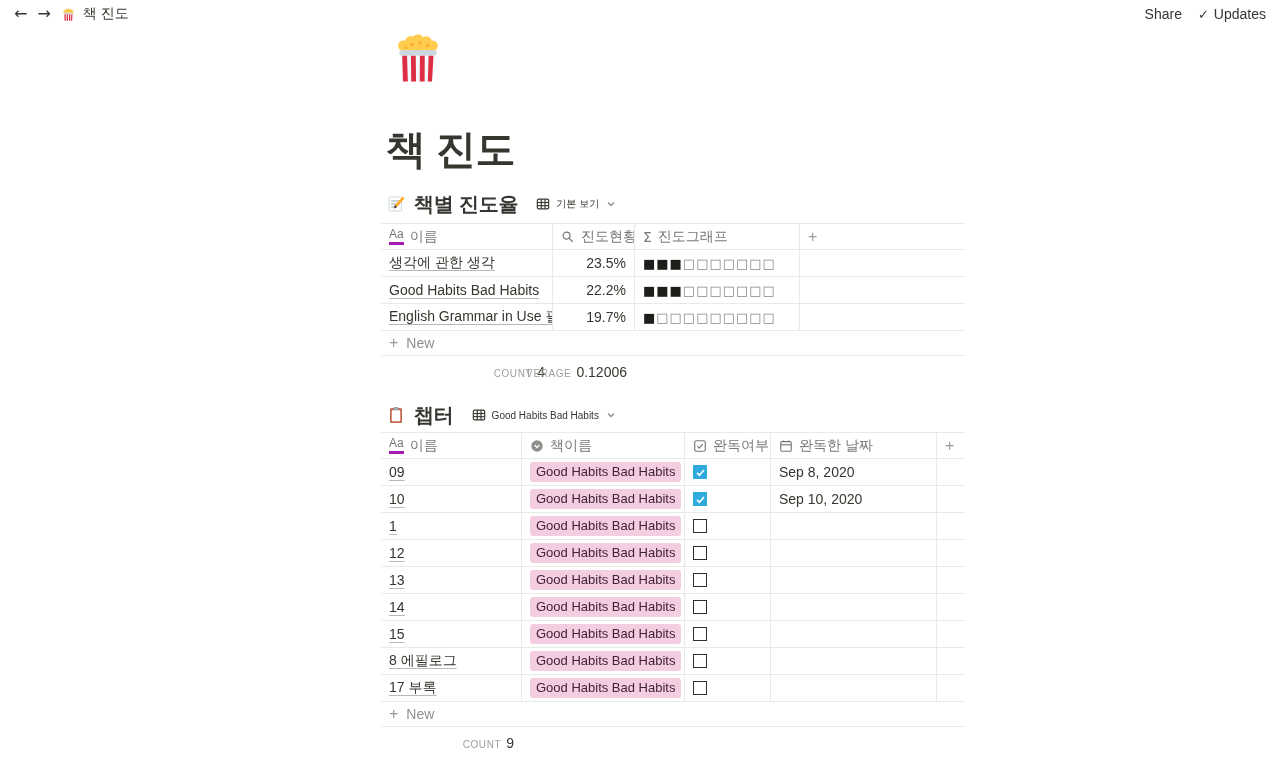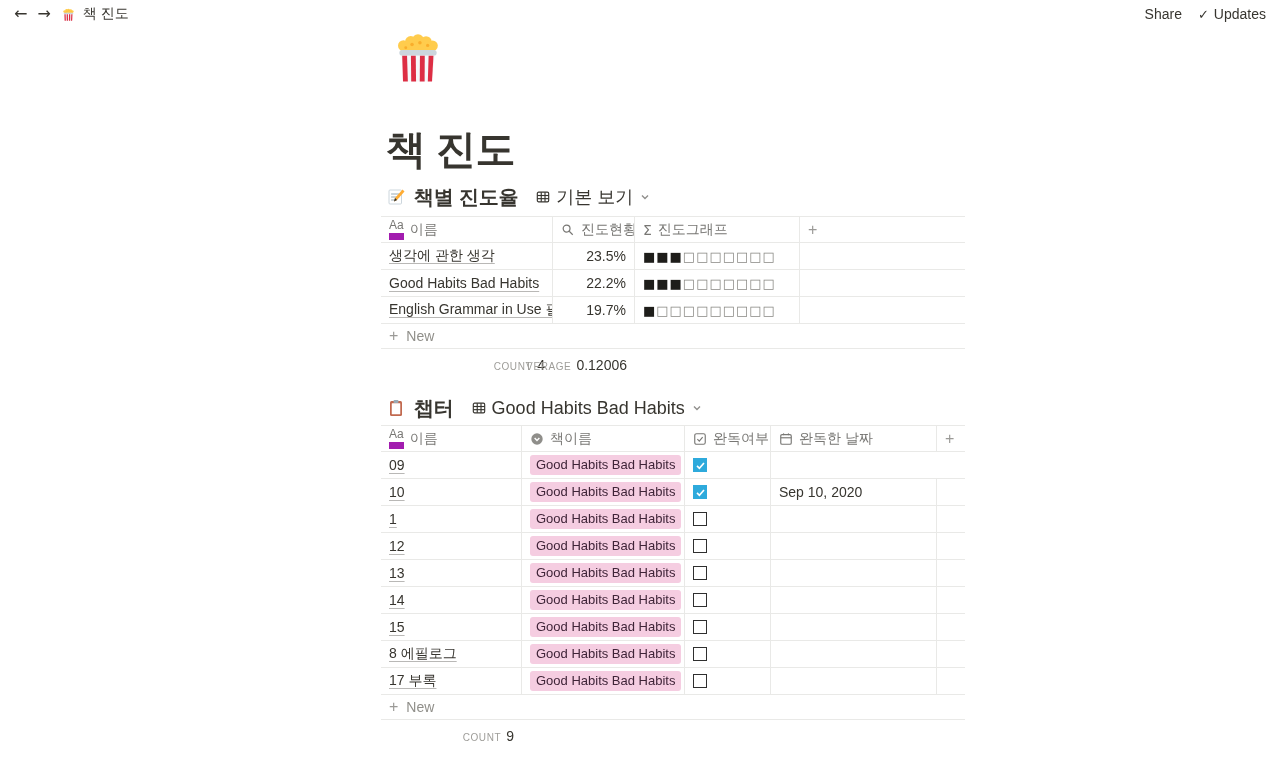--- a/index.html
+++ b/index.html
@@ -16,42 +16,42 @@
   .tb-btn { display:flex; align-items:flex-end; gap:5px; cursor:pointer; }
   .check-glyph { font-size:13px; font-family:"DejaVu Sans",sans-serif; }
 
   
   .content { position:absolute; left:381px; top:26px; width:584px; }
 
   .page-icon { width:58px; height:62px; margin-left:8px; cursor:pointer; }
   h1.page-title { font-size:40px; font-weight:700; letter-spacing:-0.5px; margin:34px 0 0 5px; line-height:46px; }
 
   .section-head { display:flex; align-items:center; margin:0 0 0 6px; height:24px; }
-  .sec1-head { margin-top:13px; }
+  .sec1-head { margin-top:20px; }
   .sec2-head { margin-top:15px; }
   .section-icon { width:18px; height:18px; margin-right:9px; flex:0 0 auto; }
   .section-title { font-size:20px; font-weight:700; letter-spacing:-0.2px; cursor:pointer; }
-  .view-chip { display:flex; align-items:center; gap:6px; margin-left:18px; cursor:pointer; font-size:18px; }
+  .view-chip { display:flex; align-items:center; gap:6px; margin-left:18px; cursor:pointer; font-size:10px; }
   .grid-icon { width:14px; height:14px; }
   .chev { width:10px; height:10px; opacity:.55; margin-left:1px; }
 
   
   .tbl { width:100%; }
   .t-row { display:grid; height:27px; align-items:center; border-bottom:1px solid #E9E9E7; }
   .t1 .t-row { grid-template-columns:172px 82px 165px 160px; }
   .t2 .t-row { grid-template-columns:141px 163px 86px 166px 28px; }
   .t-head { border-top:1px solid #E9E9E7; color:#787774; }
   .t1 { margin-top:7px; }
   .t2 { margin-top:5px; }
 
   .cell { height:100%; display:flex; align-items:center; padding:0 8px; font-size:14px; overflow:hidden; white-space:nowrap; }
   .cell.bordered { border-right:1px solid #E9E9E7; }
   .head-cell { gap:6px; cursor:pointer; font-size:14px; }
   .num-cell { justify-content:flex-end; }
-  .aa { font-size:12px; color:#787774; border-bottom:7px solid #a21caf; line-height:1.1; }
+  .aa { font-size:12px; color:#787774; border-bottom:3px solid #a21caf; line-height:1.1; }
   .prop-icon { width:14px; height:14px; flex:0 0 auto; }
   .sigma { font-size:14px; color:#787774; font-family:"DejaVu Sans",sans-serif; }
   .plus { color:#9B9A97; font-size:16px; line-height:1; cursor:pointer; }
 
   .underlined { text-decoration:underline; text-decoration-color:rgba(55,53,47,.35); text-underline-offset:2.5px; cursor:pointer; }
 
   .graph-cell { font-family:"DejaVu Sans",sans-serif; font-size:13px; letter-spacing:1px; }
   .g-fill { color:#1E1D1A; }
   .g-empty { color:#8A8984; }
 
@@ -307,20 +307,21 @@
       <div class="cell bordered">
           <span class="pill">Good Habits Bad Habits</span>
         </div>
       <div class="cell bordered">
           <span class="checkbox checked">
             <svg viewBox="0 0 12 12">
               <path d="M2.2 6.4 L4.8 9 L9.8 3.2" stroke="#fff" stroke-width="1.8" fill="none"></path>
             </svg>
           </span>
         </div>
+      <div class="cell bordered">Sep 8, 2020</div>
       <div class="cell"></div>
     </div>
     <div class="t-row">
       <div class="cell bordered">
           <span class="underlined">10</span>
         </div>
       <div class="cell bordered">
           <span class="pill">Good Habits Bad Habits</span>
         </div>
       <div class="cell bordered">

